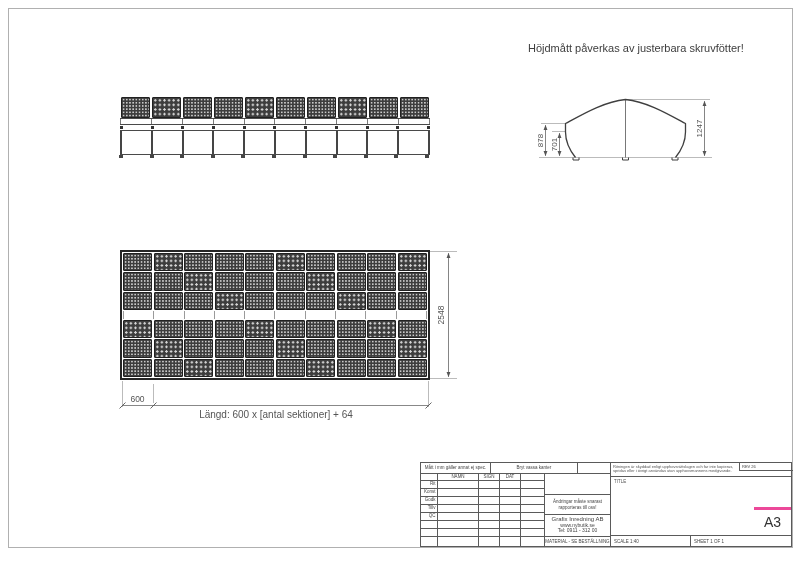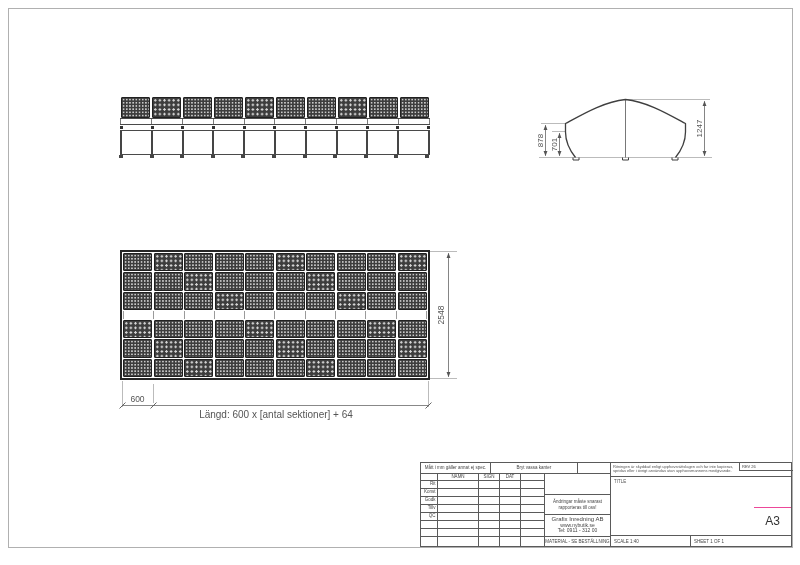--- a/index.html
+++ b/index.html
@@ -70,32 +70,33 @@
              border-bottom:1px solid #5a5a5a;font-size:4px;line-height:4.8px;padding:1.5px 2px;color:#555}
   .rev{position:absolute;left:128px;top:0;width:54px;height:8px;box-sizing:border-box;
        border-left:1px solid #5a5a5a;border-bottom:1px solid #5a5a5a;font-size:4px;padding:1px 2px}
   .titlelabel{position:absolute;left:3px;top:16px;font-size:4.5px;color:#555}
   .namecell{position:absolute;left:0;top:44px;width:143px;bottom:11px;box-sizing:border-box;
             border-top:1px solid #5a5a5a;border-right:1px solid #5a5a5a}
   .nlabel{position:absolute;left:2px;top:1px;font-size:4px;color:#555}
   .bigtitle{display:flex;align-items:center;justify-content:center;height:100%;
             font-size:9.5px;letter-spacing:-0.2px;color:#333;padding-top:3px;box-sizing:border-box}
   .a3cell{position:absolute;left:143px;right:0;top:44px;bottom:11px;box-sizing:border-box;
-          border-top:1px solid #ec4899;font-size:12px;color:#333}
+          border-top:3px solid #ec4899;font-size:14px;color:#333}
   .scalecell{position:absolute;left:0;bottom:0;width:80px;height:11px;box-sizing:border-box;
              border-top:1px solid #5a5a5a;border-right:1px solid #5a5a5a;padding:2.5px 3px;font-size:4.5px}
   .sheetcell{position:absolute;left:80px;right:0;bottom:0;height:11px;box-sizing:border-box;
              border-top:1px solid #5a5a5a;padding:2.5px 3px;font-size:4.5px}
 </style>
 </head>
 <body>
 
 <div class="page">
   <div class="frame"></div>
 
+  <div class="note">Höjdmått påverkas av justerbara skruvfötter!</div>
 
   <div class="elev">
     <div class="ecrates">
         <div class="crate"></div>
         <div class="crate alt"></div>
         <div class="crate"></div>
         <div class="crate"></div>
         <div class="crate alt"></div>
         <div class="crate"></div>
         <div class="crate"></div>

